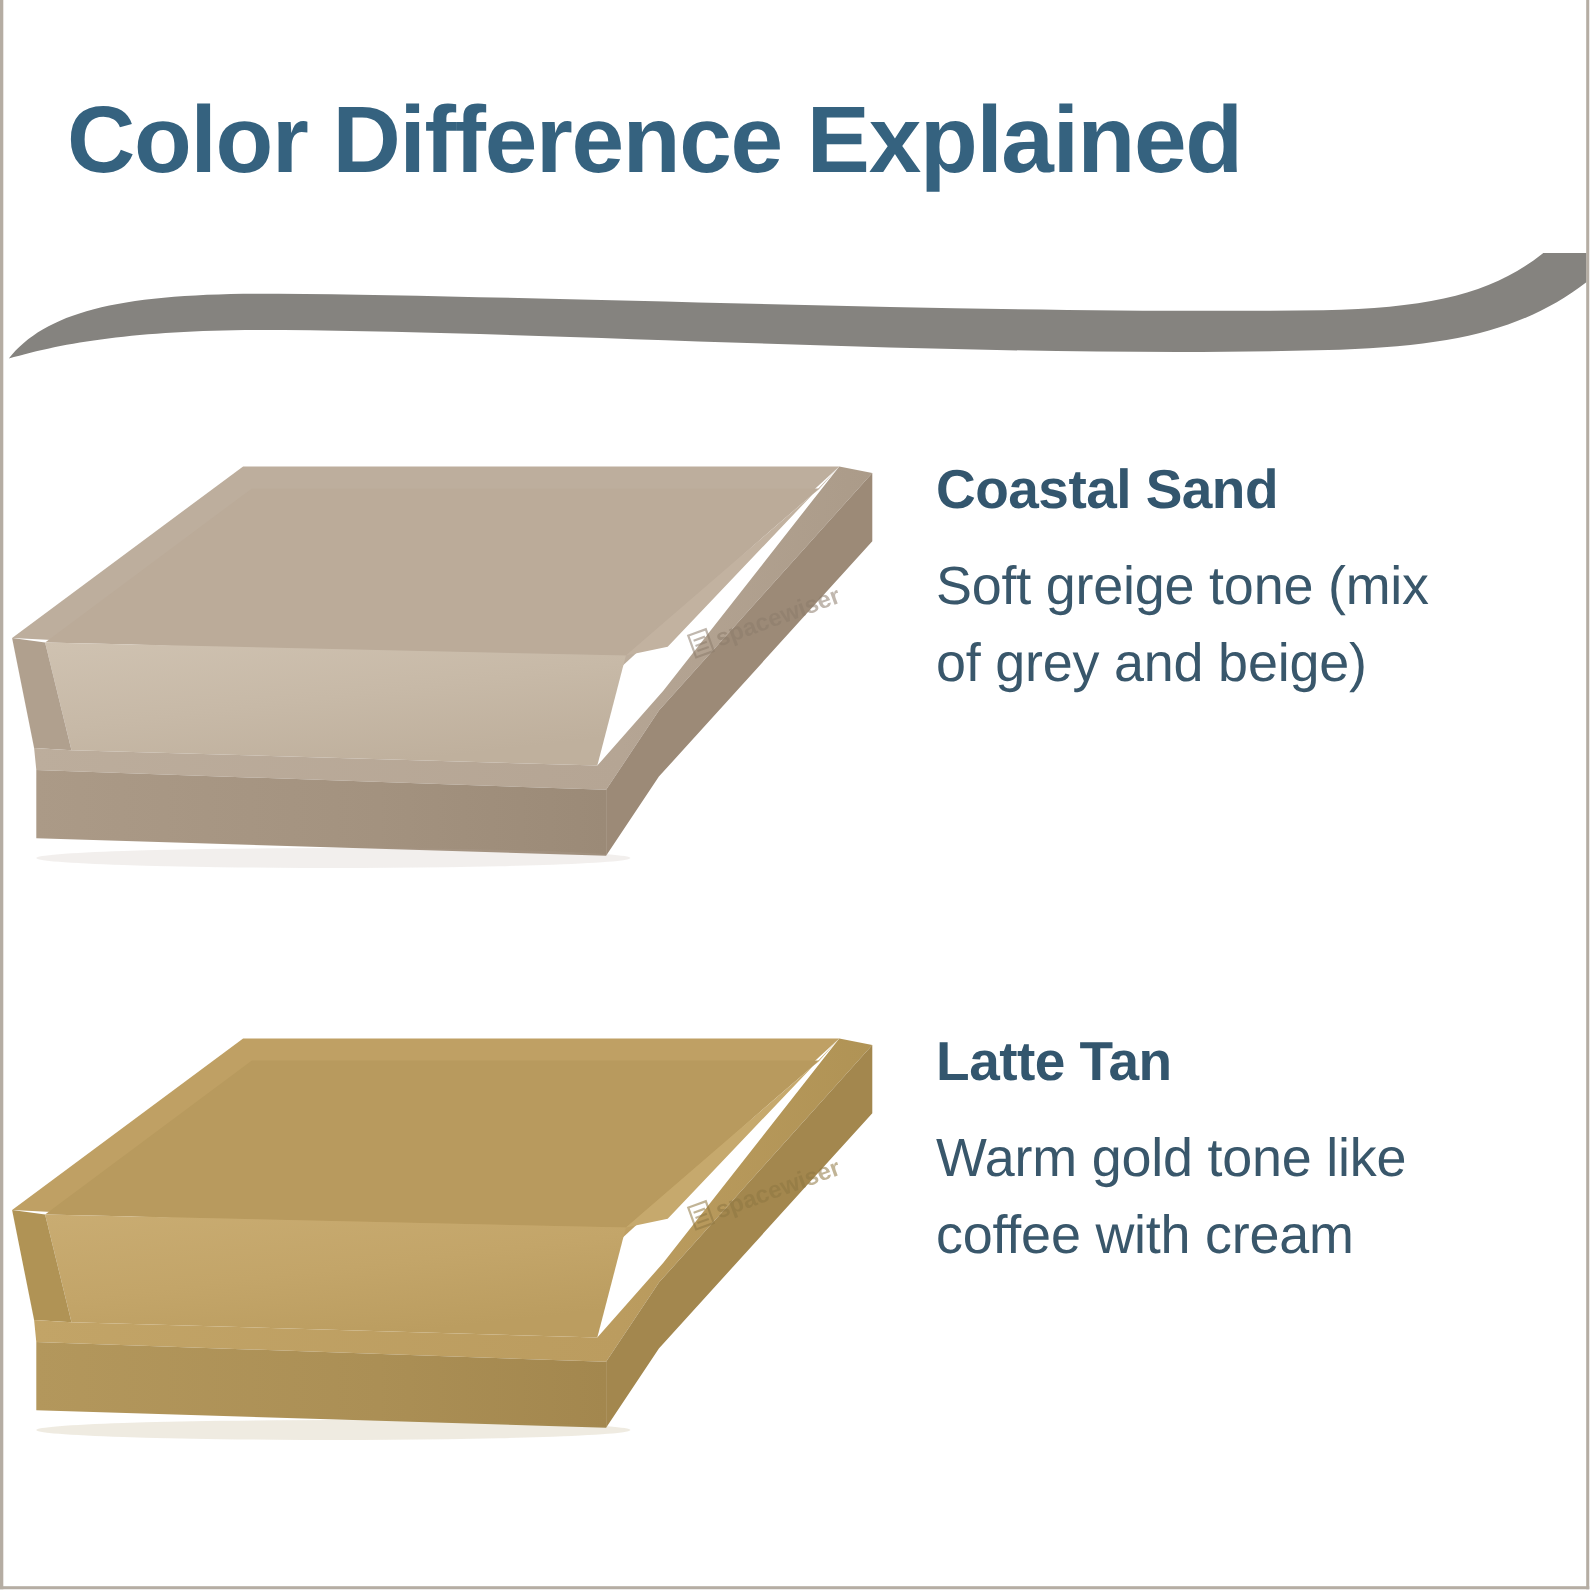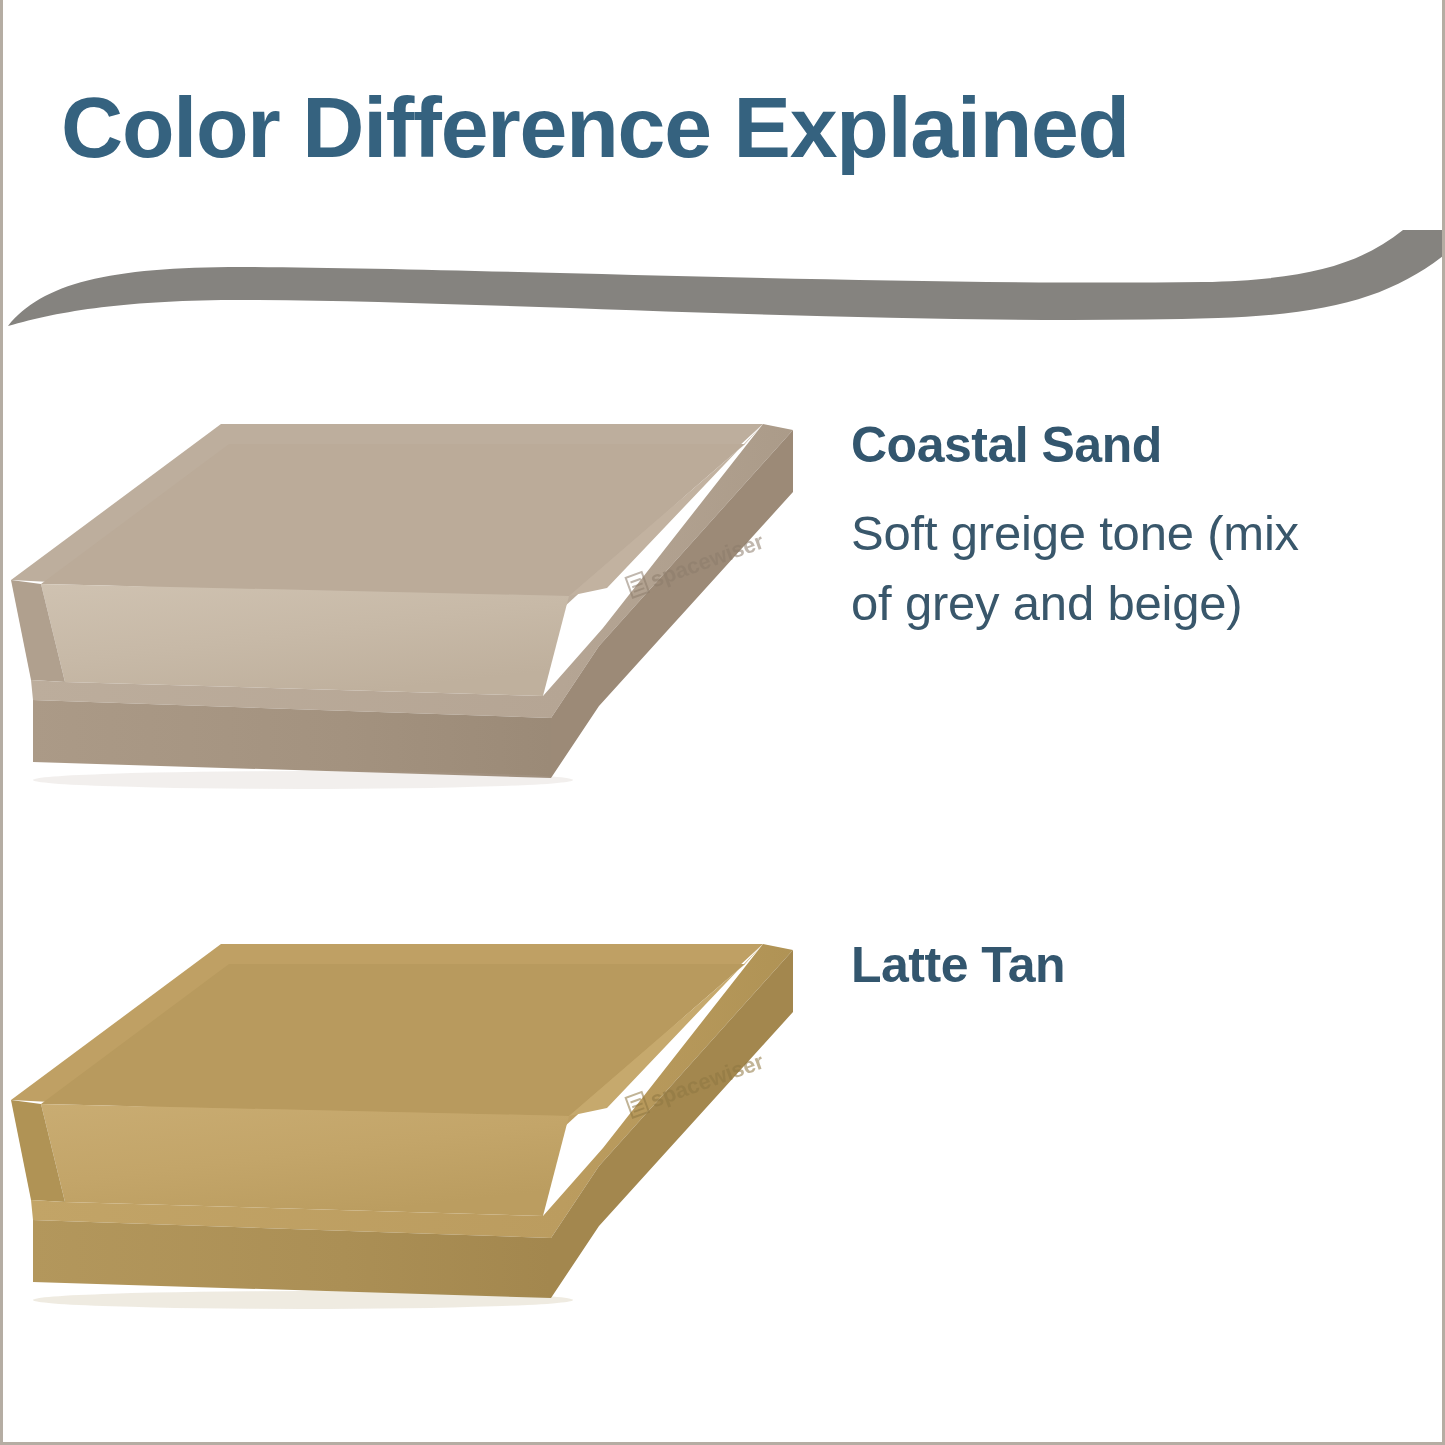--- a/index.html
+++ b/index.html
@@ -218,16 +218,17 @@
           <line x1="3" y1="8" x2="14" y2="8" stroke="#8f7742" stroke-width="2"></line>
           <line x1="3" y1="13" x2="14" y2="13" stroke="#8f7742" stroke-width="2"></line>
           <line x1="3" y1="18" x2="14" y2="18" stroke="#8f7742" stroke-width="2"></line>
           <text class="logo-text" x="23" y="21" font-size="22" fill="#8f7742">spacewiser</text>
         </g>
       </svg>
     </div>
 
     <div class="product-text">
       <div class="product-name">Latte Tan</div>
+      <div class="product-desc">Warm gold tone like coffee with cream</div>
     </div>
   </div>
 
 </div>
 
 </body></html>

